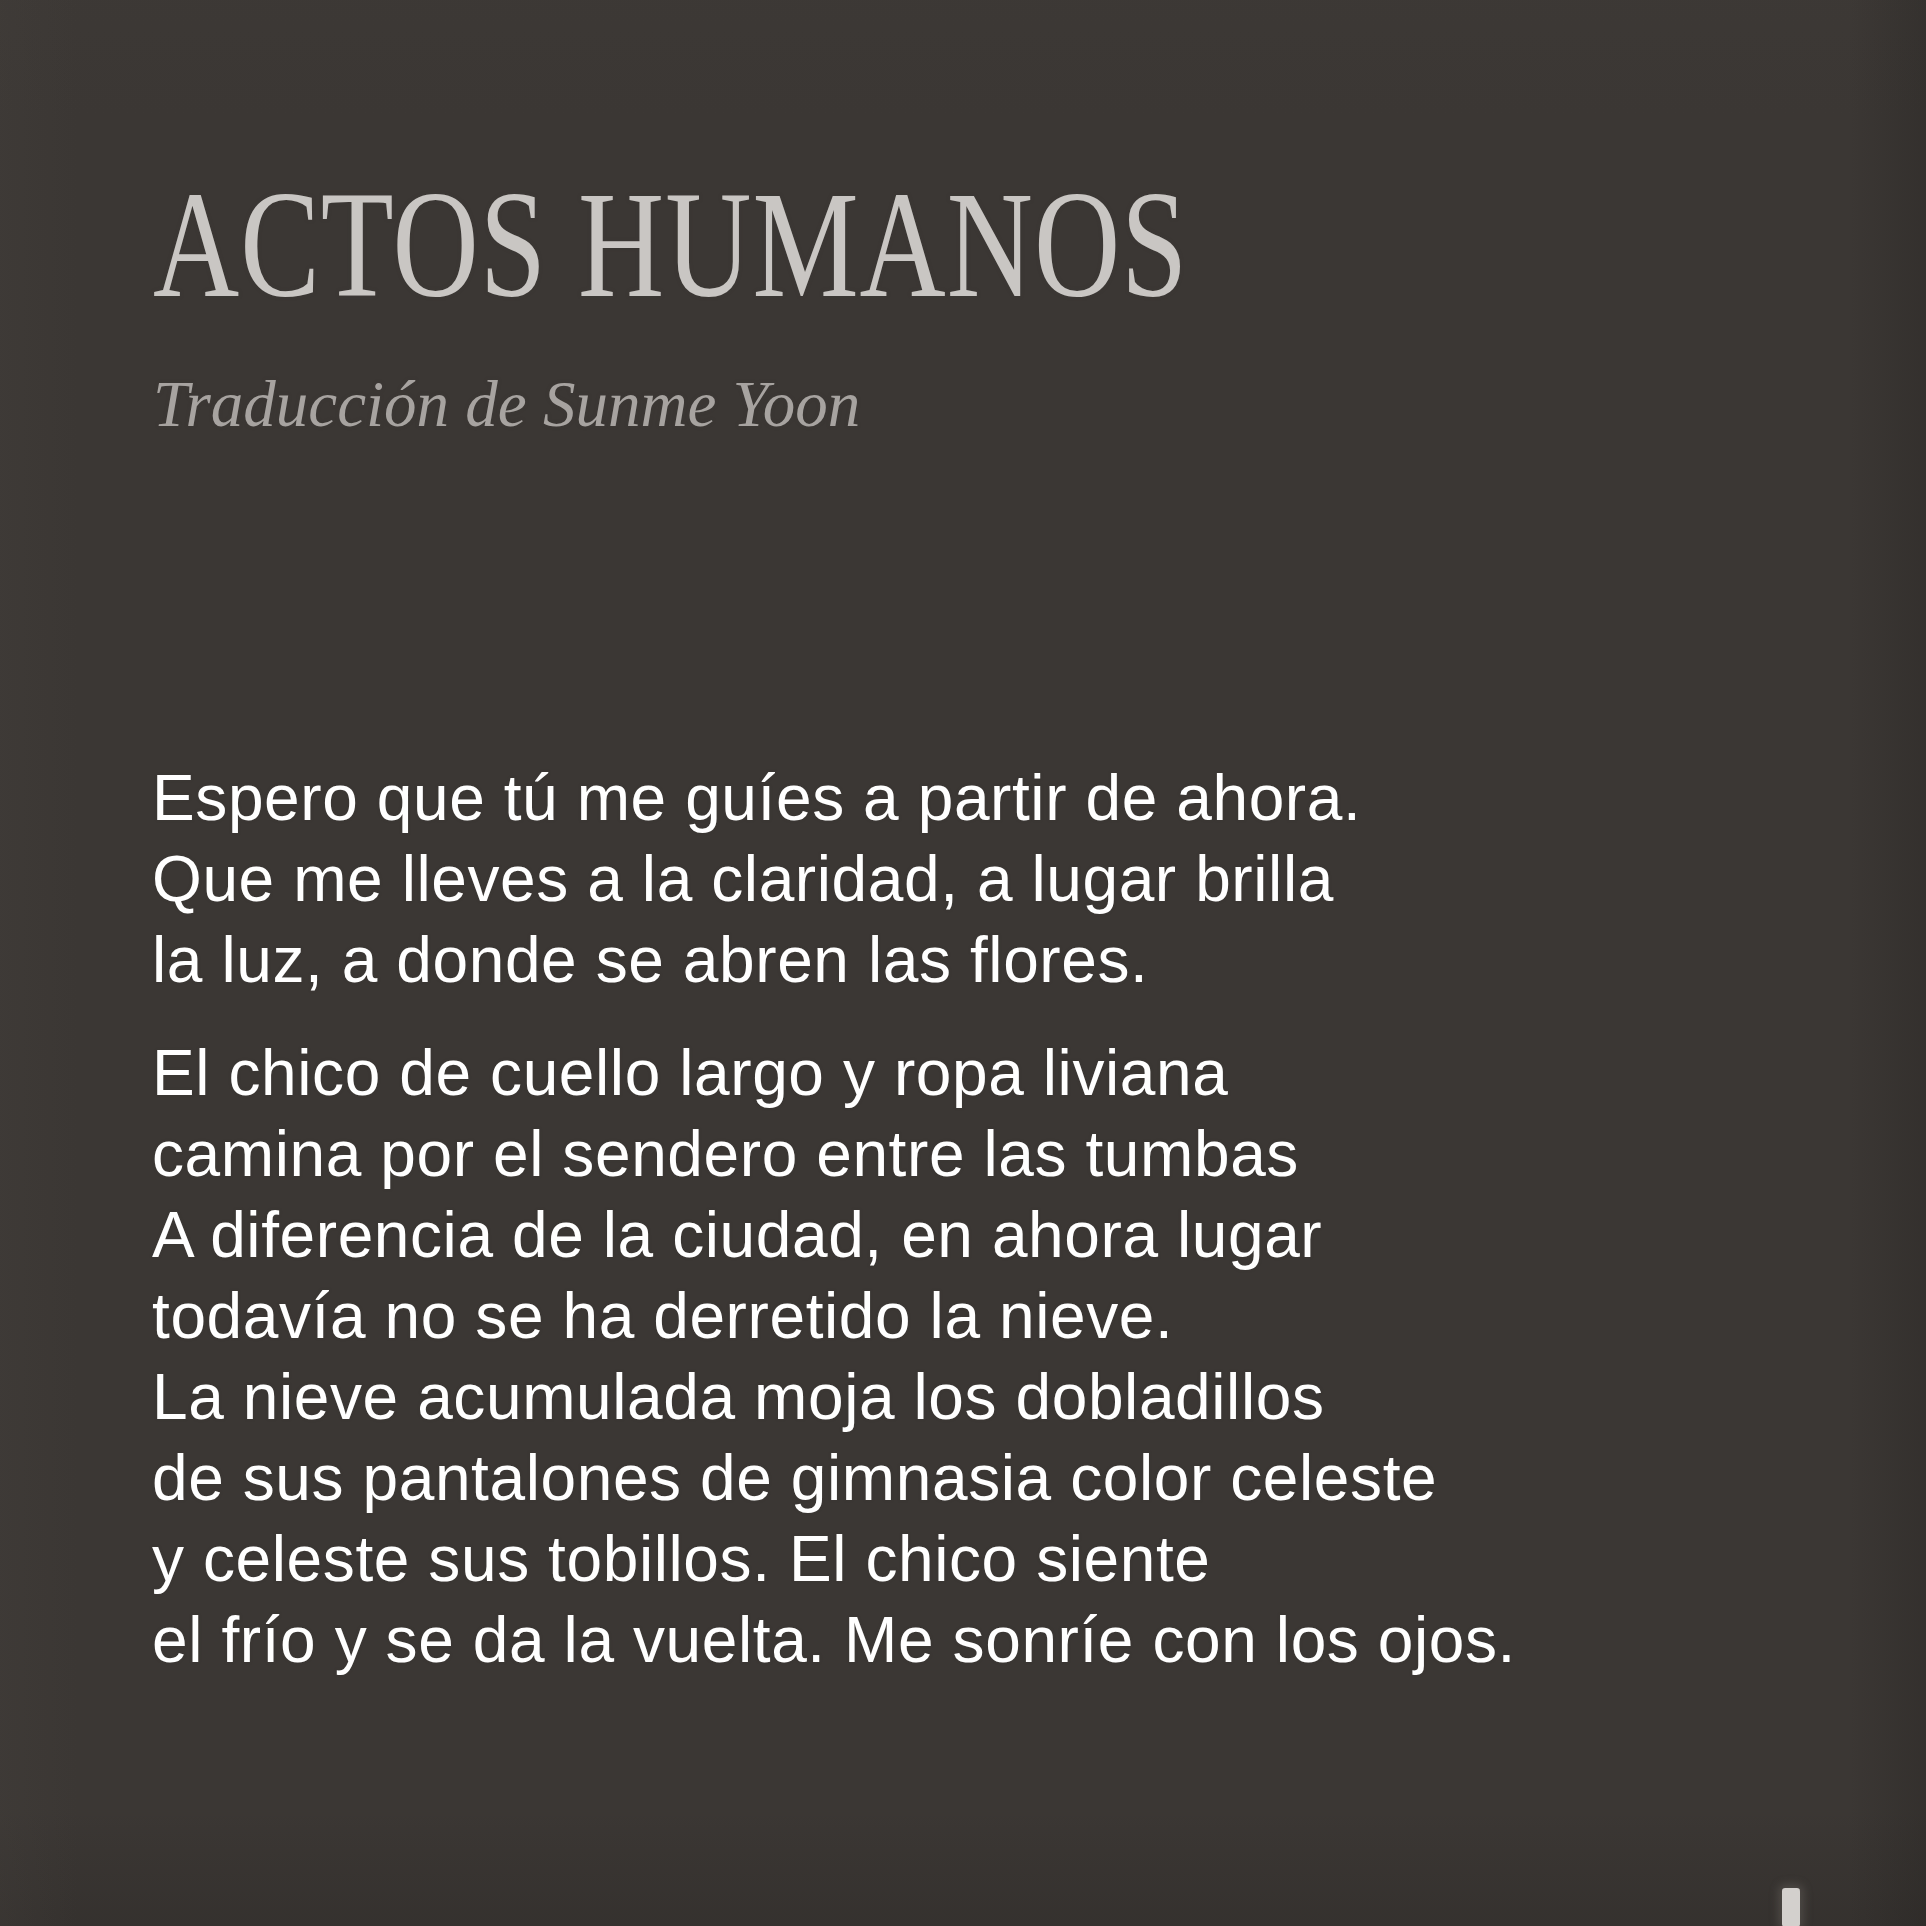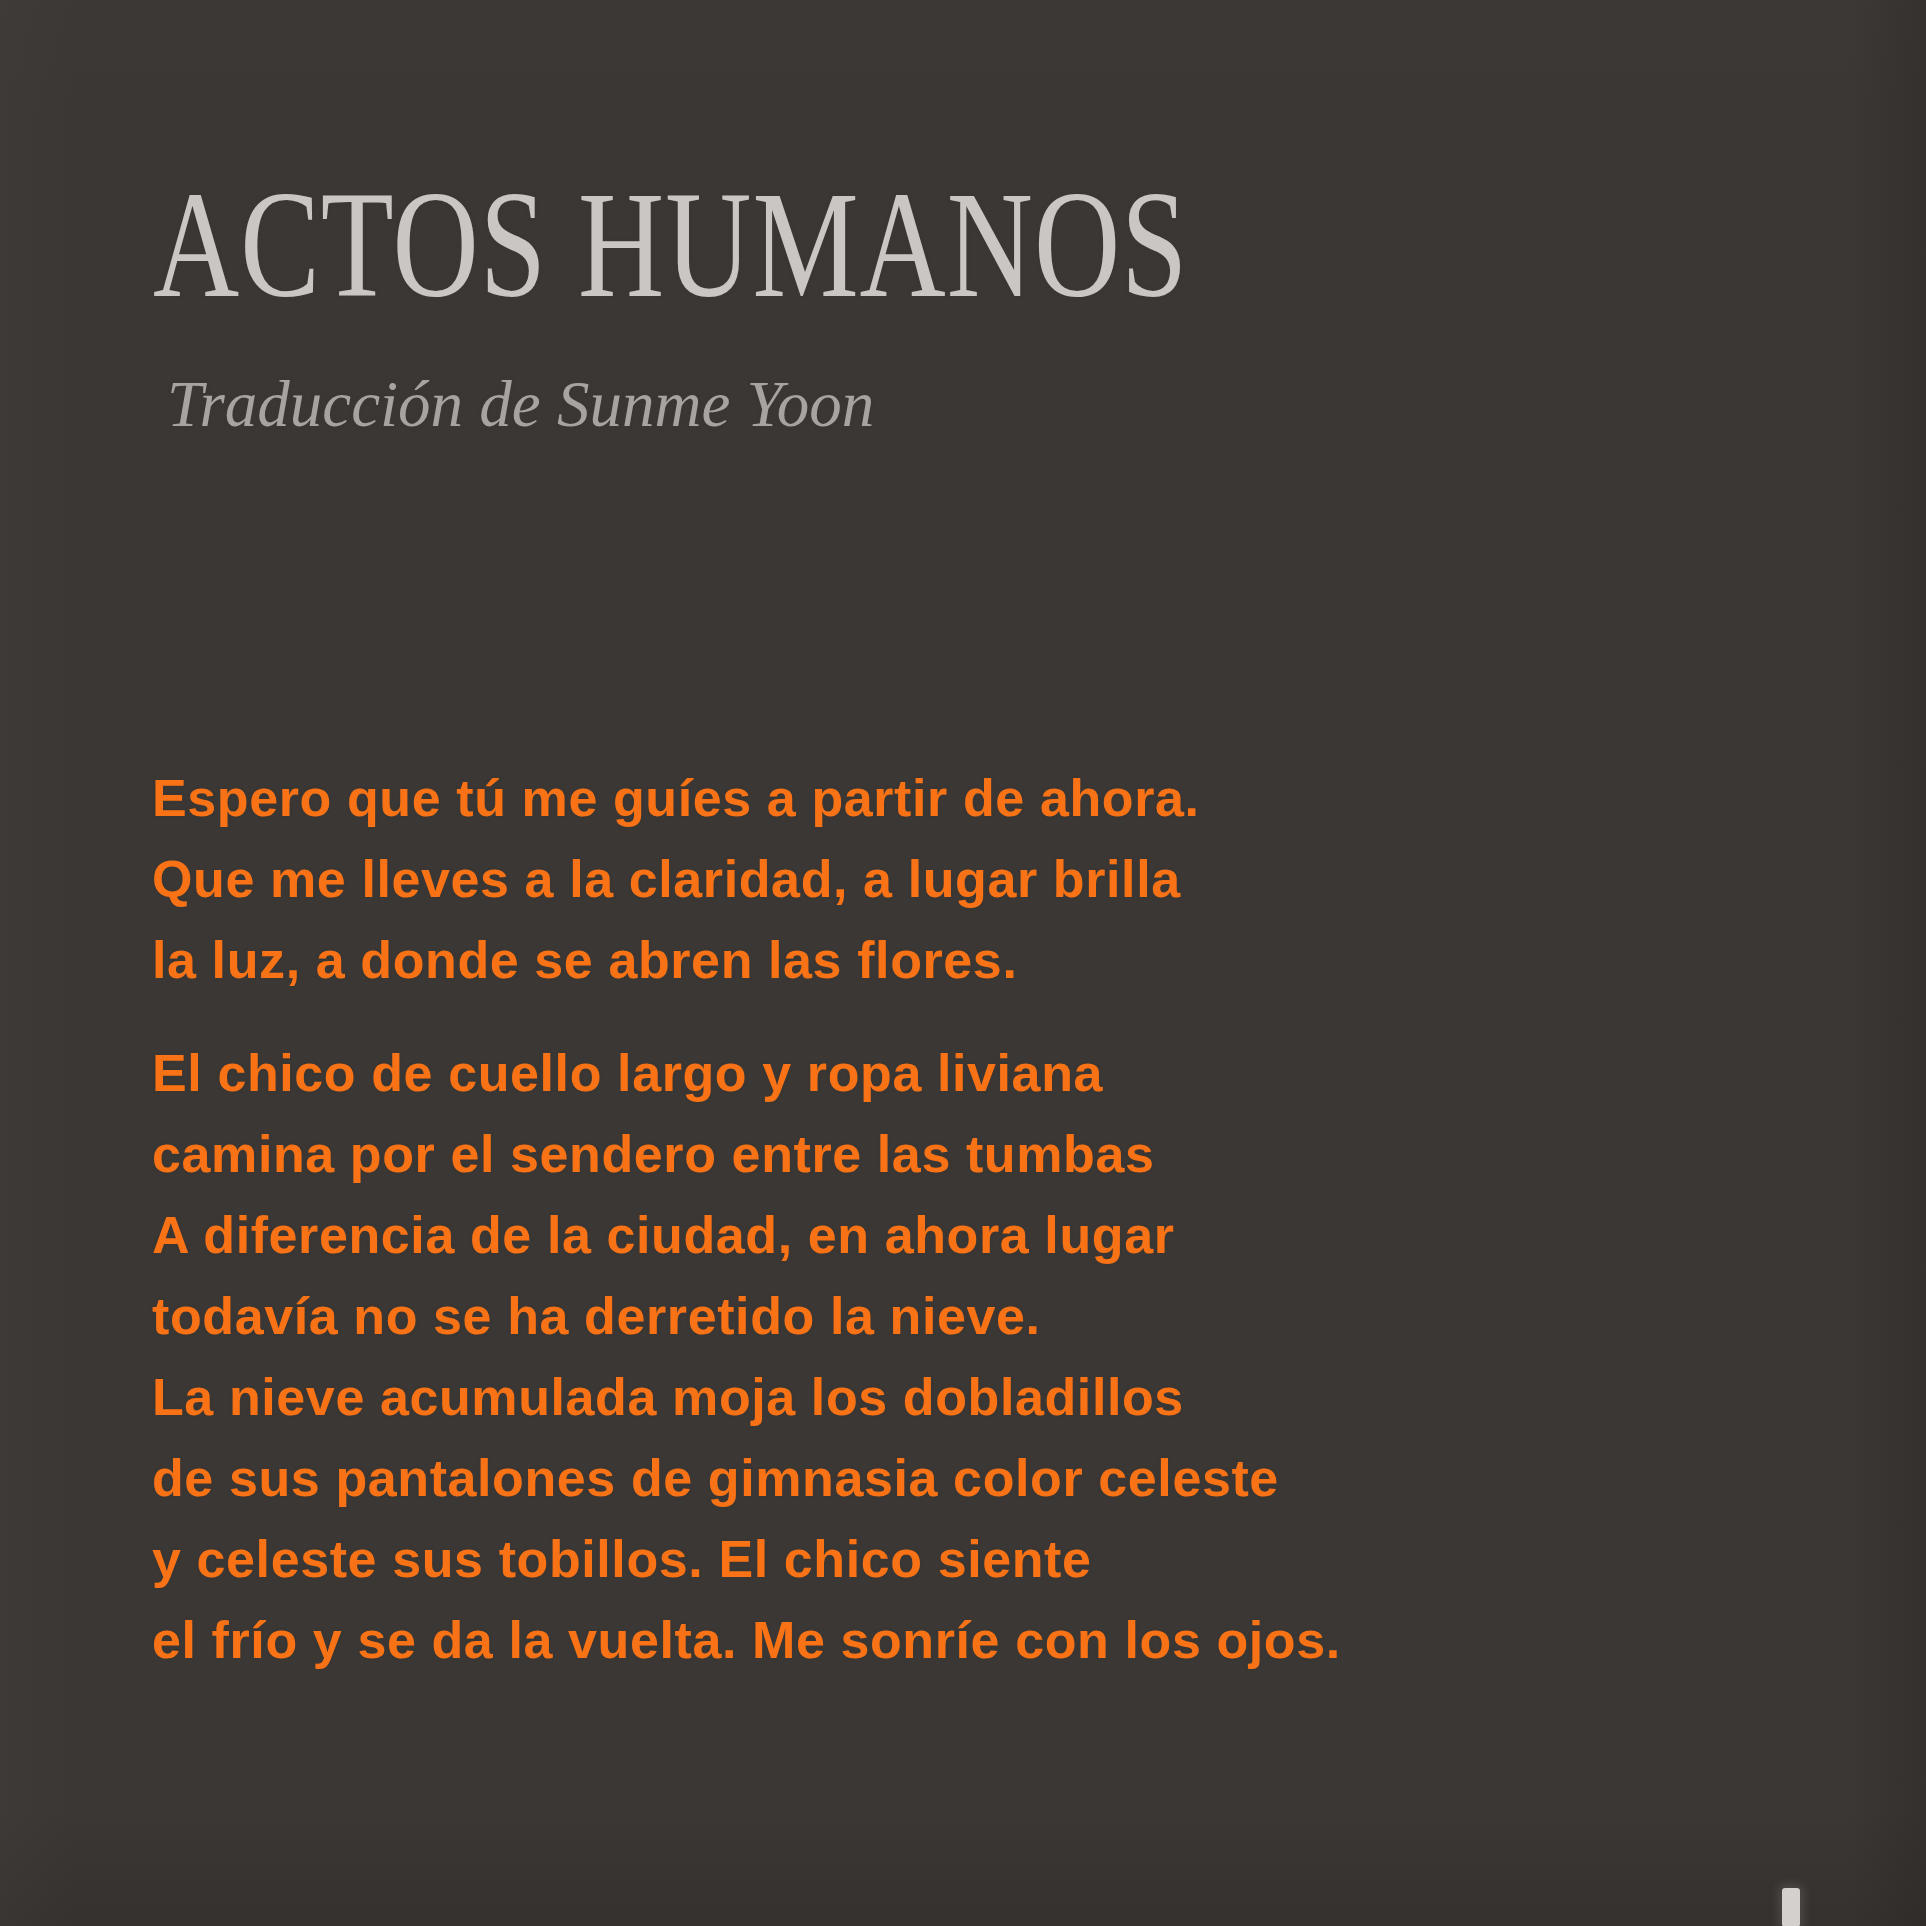--- a/index.html
+++ b/index.html
@@ -35,45 +35,45 @@
     color: #c9c6c3;
     letter-spacing: 1.3px;
     white-space: nowrap;
     transform: scaleX(0.78);
     transform-origin: left top;
     text-shadow: 0 0 3.9px rgba(60,56,53,0.9);
   }
 
   .subtitle-block {
     position: absolute;
-    left: 167px;
+    left: 153px;
     top: 357px;
   }
   .subtitle-line {
     font-family: "Liberation Serif", serif;
     font-style: italic;
     font-size: 65px;
     line-height: 94px;
     color: #a7a3a0;
     white-space: nowrap;
     text-shadow: 0 0 3.2px rgba(60,56,53,0.9);
   }
 
   .poem-block {
     position: absolute;
     left: 152px;
     top: 758px;
   }
   .poem-line {
     font-family: "Liberation Sans", sans-serif;
-    font-weight: 700;
-    font-size: 52px;
+    font-weight: 400;
+    font-size: 64px;
     line-height: 81px;
     letter-spacing: 0.6px;
-    color: #f97316;
+    color: #ffffff;
     white-space: nowrap;
     text-shadow: 0 0 2.6px rgba(59,55,52,0.85);
   }
   .stanza-2 {
     margin-top: 32px;
   }
 
   .bottom-right-glyph-fragment {
     position: absolute;
     left: 1782px;

